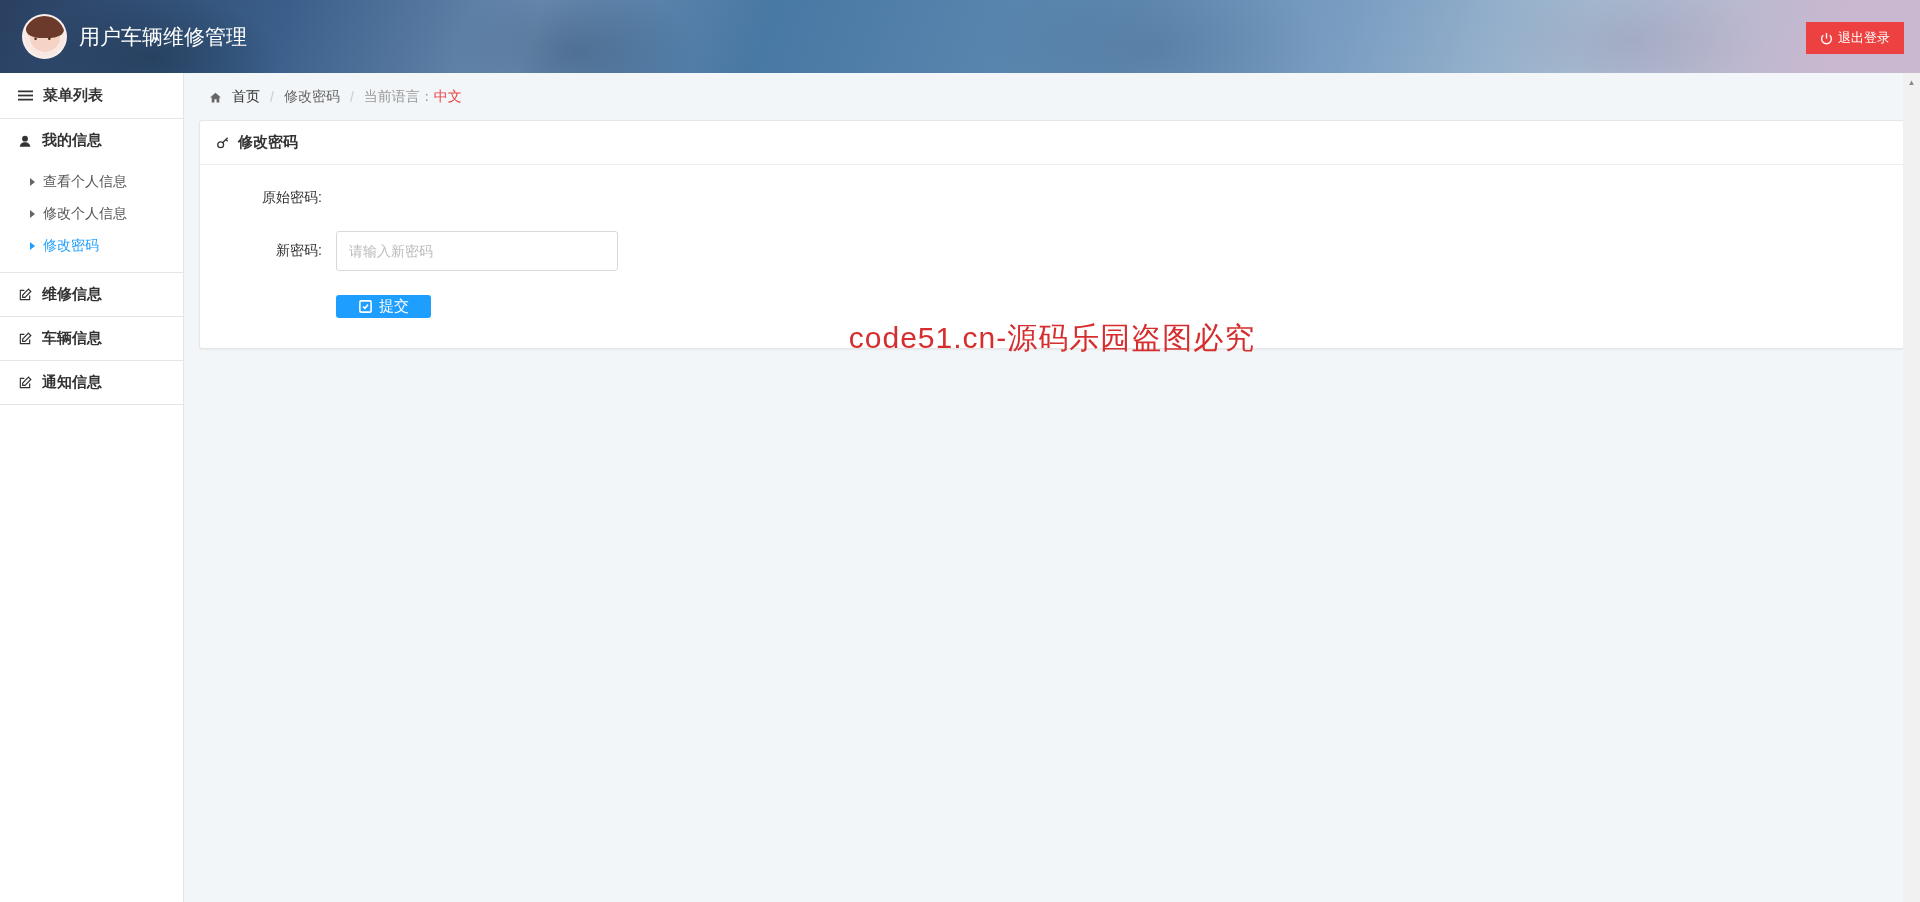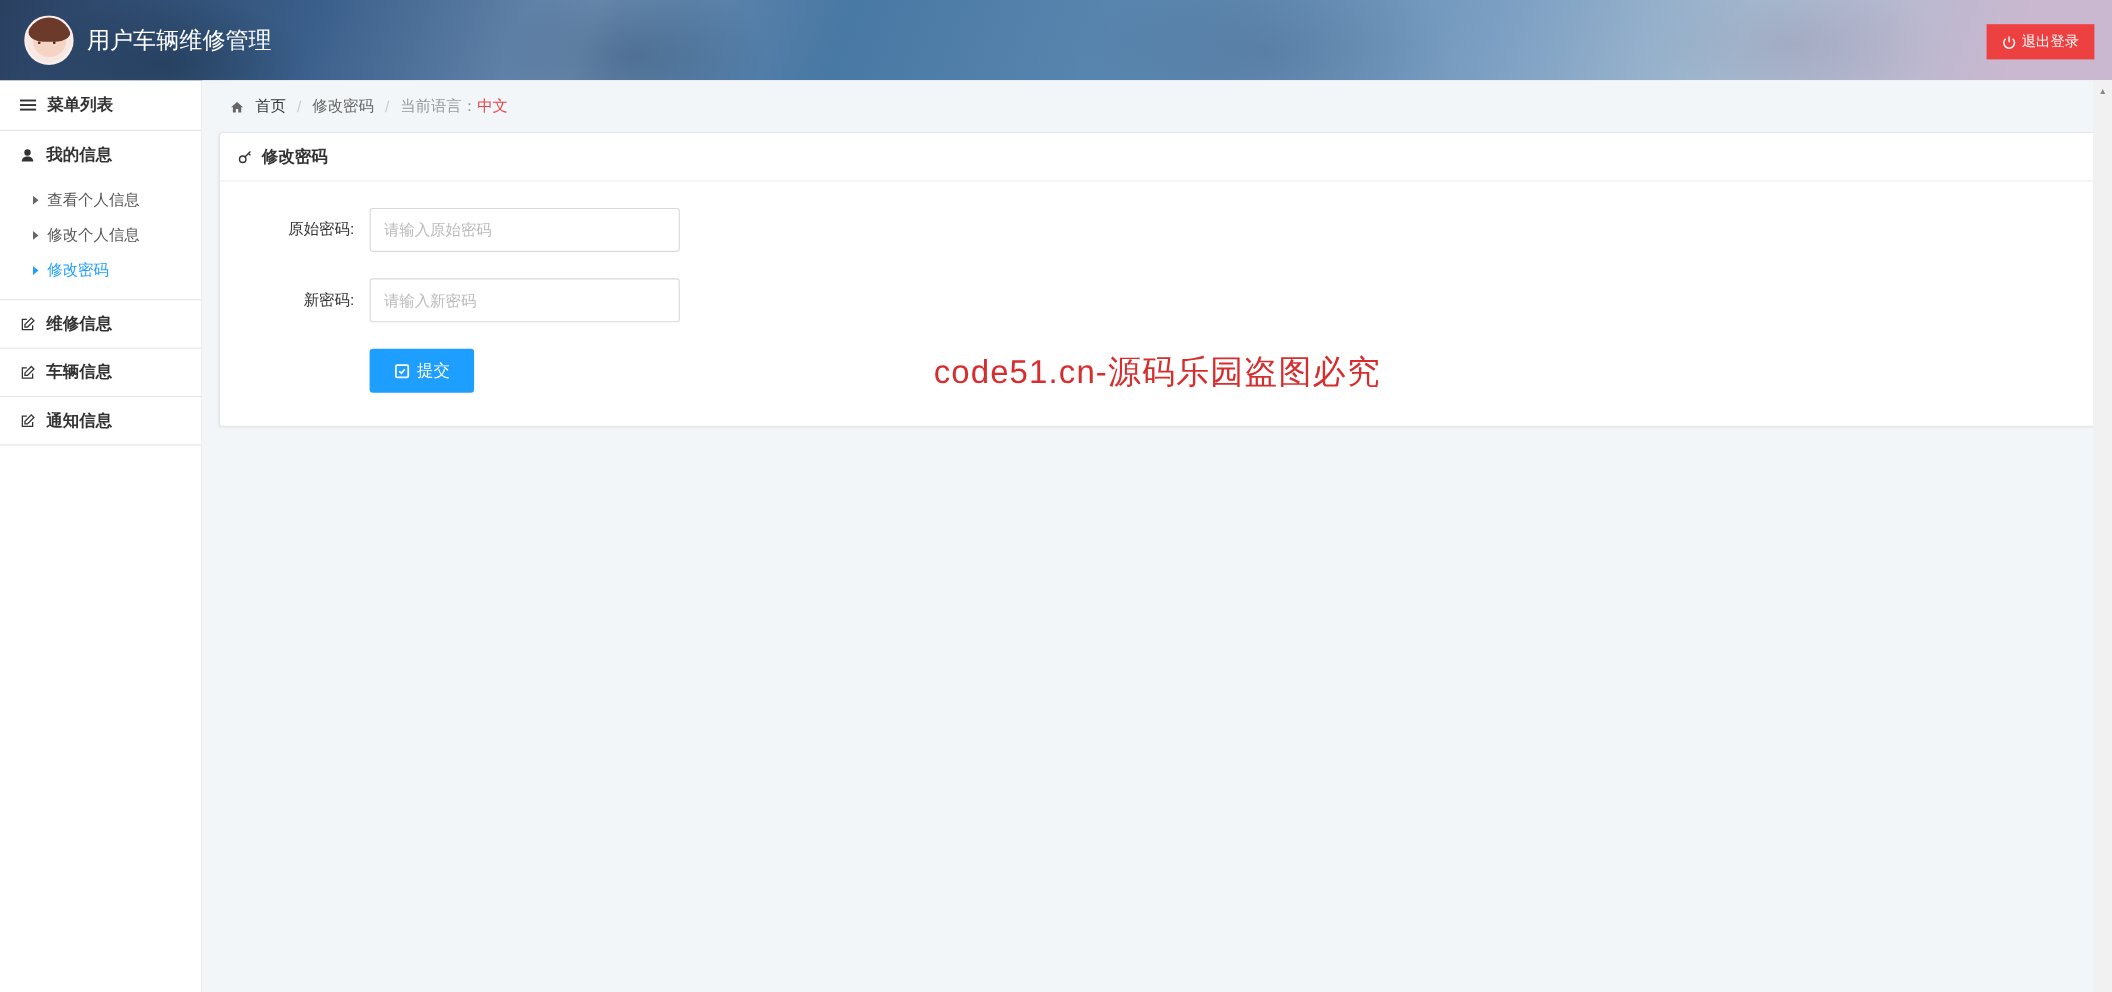--- a/index.html
+++ b/index.html
@@ -205,21 +205,21 @@
 }
 .form-input::placeholder { color: #bbb; }
 .form-actions {
   padding-left: 112px;
   margin-top: 6px;
 }
 .submit-btn {
   background: #1E9FFF;
   color: #fff;
   border: none;
-  height: 40px;
+  height: 23px;
   padding: 0 22px;
   font-size: 15px;
   border-radius: 3px;
   cursor: pointer;
   display: inline-flex;
   align-items: center;
   gap: 6px;
   justify-content: flex-end;
 }
 .watermark {
@@ -369,21 +369,20 @@
               <circle cx="8" cy="15" r="5"></circle>
               <path d="M11 12l9-9"></path>
               <path d="M17 6l3 3"></path>
             </svg>
         </span>
         <span>修改密码</span>
       </div>
       <div class="panel-body">
         <div class="form-row">
           <label class="form-label">原始密码:</label>
-          <input type="password" class="form-input" placeholder="请输入原始密码" style="">
         </div>
         <div class="form-row">
           <label class="form-label">新密码:</label>
           <input type="password" class="form-input" placeholder="请输入新密码" style="">
         </div>
         <div class="form-actions">
           <button class="submit-btn">
             <span class="icon">
               <svg width="15" height="15" viewBox="0 0 24 24" fill="none" stroke="currentColor" stroke-width="2.5">
                   <rect x="3" y="3" width="18" height="18" rx="2"></rect>

